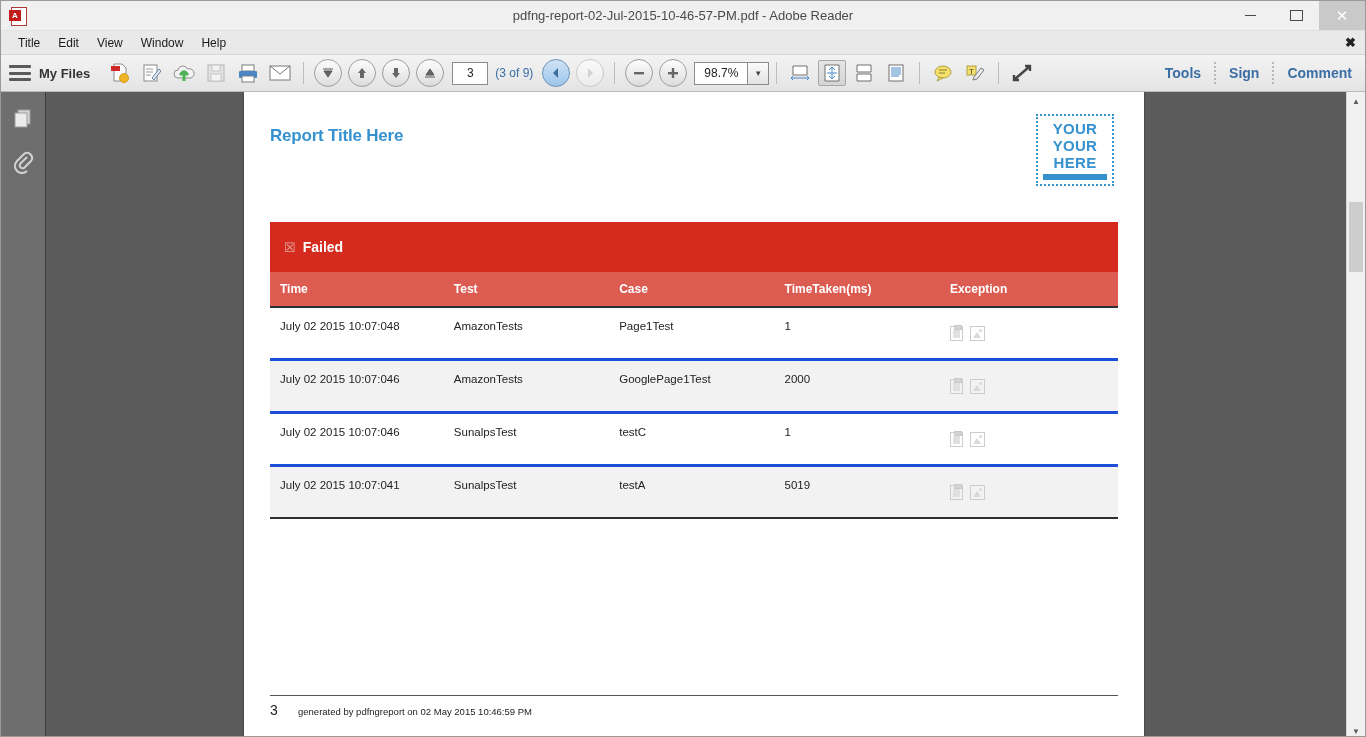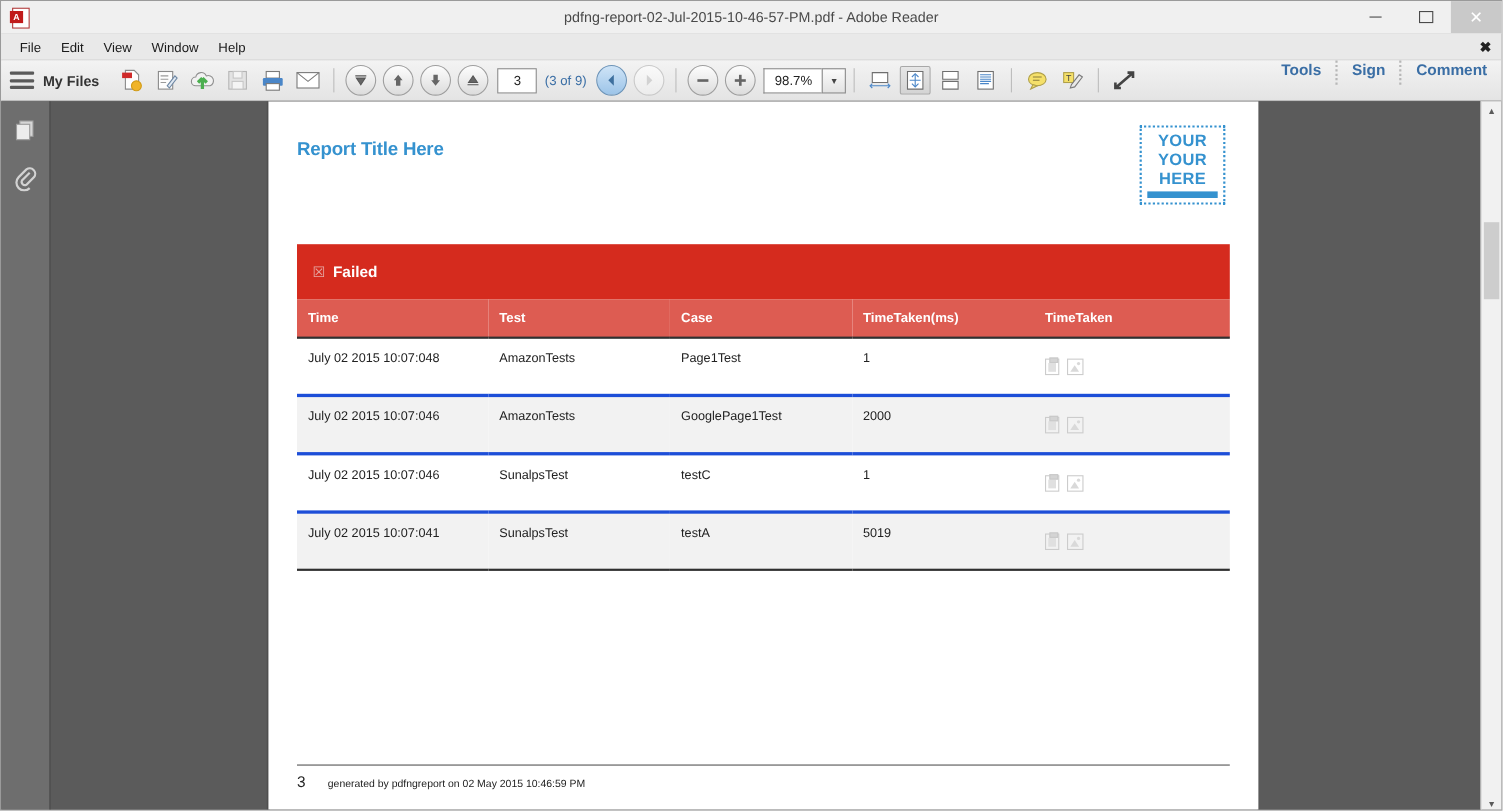--- a/index.html
+++ b/index.html
@@ -163,21 +163,21 @@
     display:flex;align-items:center;justify-content:center;
     margin: 0 2px;
   }
   .sqicon.pressed {
     border: 1px solid #a8a8a8;
     background: linear-gradient(to bottom,#e6e6e6,#d4d4d4);
     border-radius: 2px;
   }
   .tb-right {
     position: absolute; right: 0; top: 0; height: 36px;
-    display: flex; 
+    display: flex; align-items: center;
   }
   .tb-link {
     font-size: 14px; color: #3a6ea5; font-weight: bold;
     padding: 0 13px;
   }
   .tb-dots {
     width: 0; border-left: 2px dotted #b7b7b7; height: 22px;
   }
 
   
@@ -348,21 +348,21 @@
           <span class="min-glyph"></span>
         </div>
       <div class="winbtn">
           <span class="max-glyph"></span>
         </div>
       <div class="winbtn close">✕</div>
     </div>
   </div>
 
   <div class="menubar">
-    <div class="menu-item">File</div>
+    <div class="menu-item">Title</div>
     <div class="menu-item">Edit</div>
     <div class="menu-item">View</div>
     <div class="menu-item">Window</div>
     <div class="menu-item">Help</div>
     <div class="menu-close">✖</div>
   </div>
 
   <div class="toolbar">
     <div class="hamburger">
         <i></i>
@@ -581,21 +581,21 @@
                 <col style="width:19.5%">
                 <col style="width:19.5%">
                 <col style="width:21%">
             </colgroup>
             <thead>
               <tr>
                 <th>Time</th>
                 <th>Test</th>
                 <th>Case</th>
                 <th>TimeTaken(ms)</th>
-                <th>TimeTaken</th>
+                <th>Exception</th>
               </tr>
             </thead>
             <tbody>
               <tr class="odd">
                 <td>July 02 2015 10:07:048</td>
                 <td>AmazonTests</td>
                 <td>Page1Test</td>
                 <td>1</td>
                 <td>
                   <div class="exc-icons">

